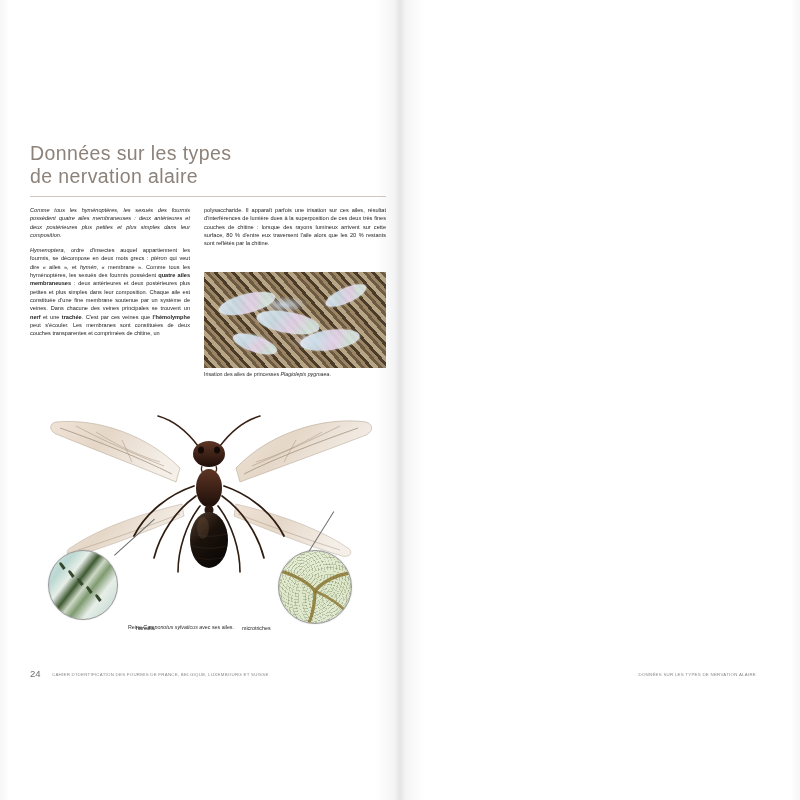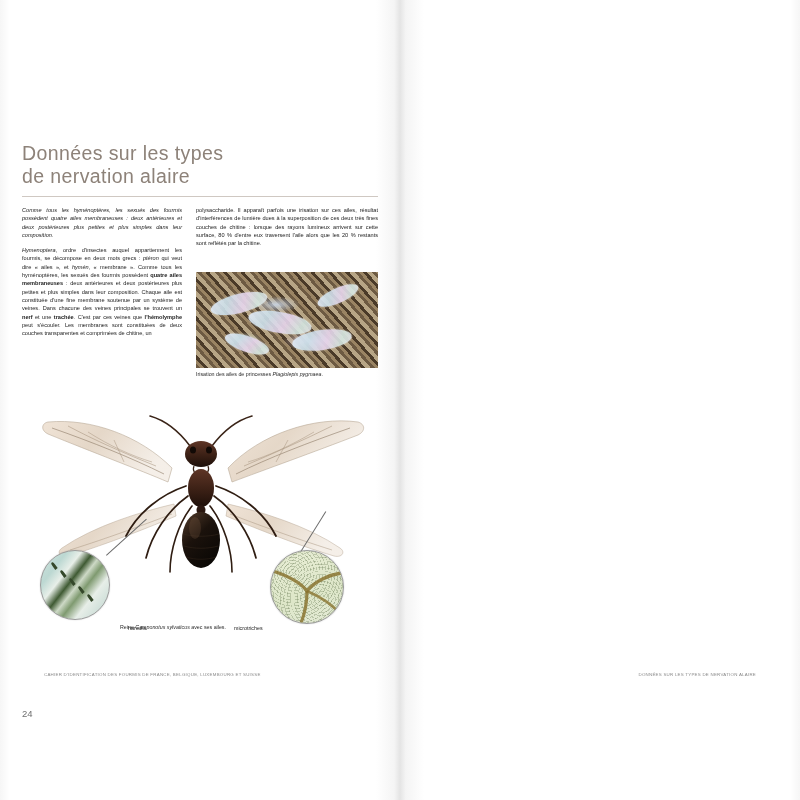--- a/index.html
+++ b/index.html
@@ -34,21 +34,21 @@
     background:linear-gradient(to right, rgba(0,0,0,0.035), rgba(255,255,255,0));
     z-index:39;
   }
   .page-edge-r {
     position:absolute; right:0; top:0; width:10px; height:800px;
     background:linear-gradient(to left, rgba(0,0,0,0.035), rgba(255,255,255,0));
     z-index:39;
   }
 
   .page { position: absolute; top: 0; height: 800px; }
-  #page-left  { left: 0px;   width: 400px; }
+  #page-left  { left: 8px;   width: 400px; }
   #page-right { left: 400px; width: 400px; }
 
   
   .title {
     position: absolute;
     left: 22px; top: 142px;
     width: 300px;
     color: #8d8279;
     font-size: 19.5px;
     line-height: 23px;
@@ -134,21 +134,21 @@
   #cap-ant { left: 120px; top: 624px; width: 200px; text-align:left; }
 
   
   .folio {
     position:absolute; font-size: 9.5px; color:#6f6f6f; font-weight:400;
   }
   .footer-text {
     position:absolute; font-size: 4.4px; color:#8a8a8a; letter-spacing:0.25px;
     text-transform: uppercase;
   }
-  #folio-left { left: 22px; top: 668px; margin-top: 40px; }
+  #folio-left { left: 22px; top: 668px; }
   #footer-left { left: 44px; top: 672px; }
   #footer-right { right: 44px; top: 672px; text-align:right; }
 </style>
 </head>
 <body>
 
 <div id="spread">
 
   <div class="page" id="page-left">
 

